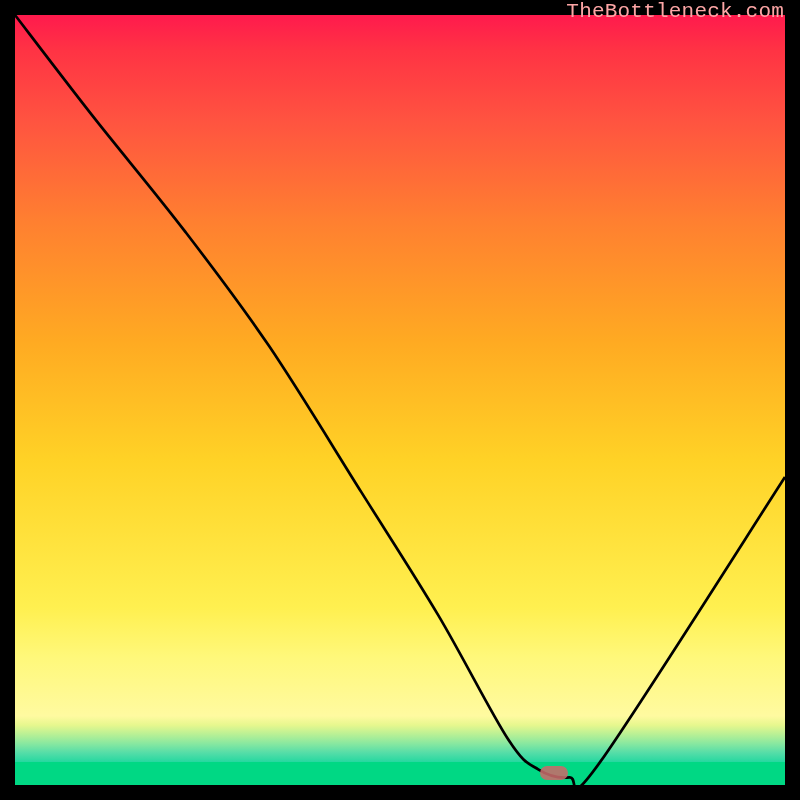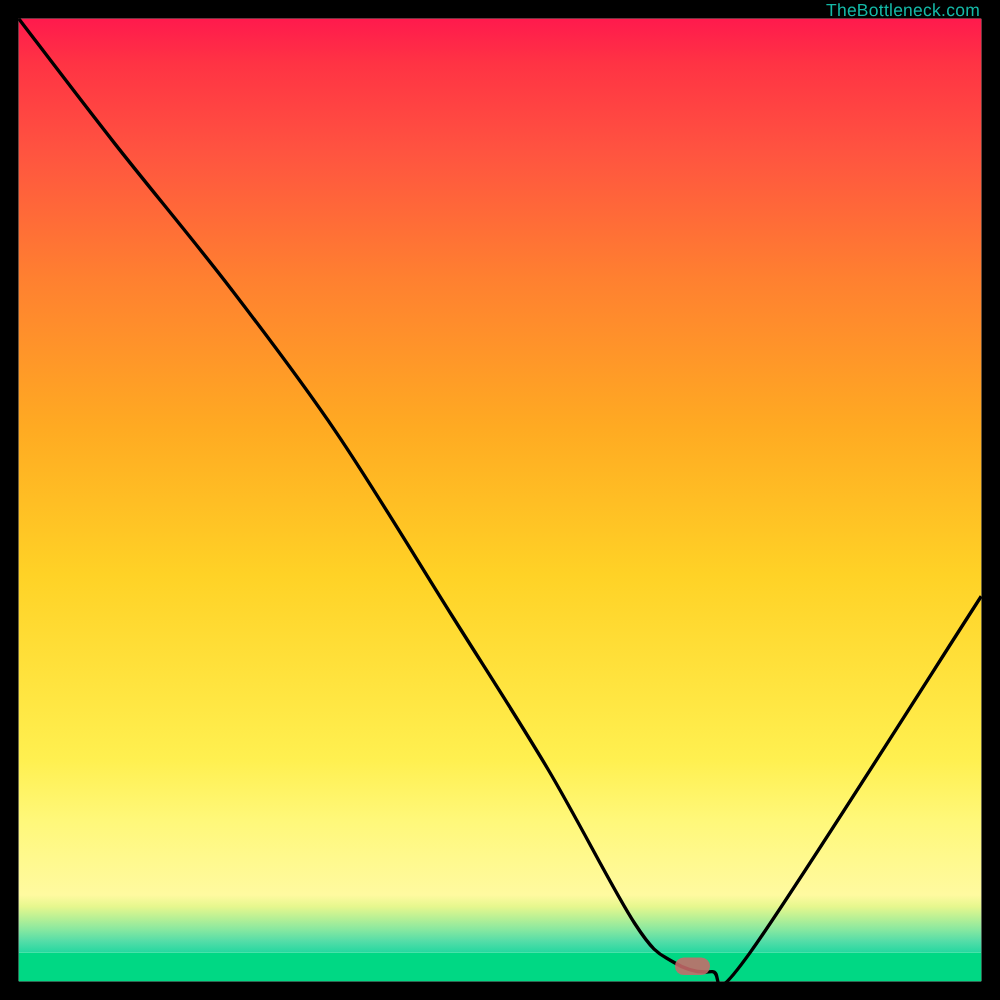--- a/index.html
+++ b/index.html
@@ -91,23 +91,23 @@
     height: 14px;
     border-radius: 8px;
     background: #c76a6a;
     opacity: 0.88;
     transform: translate(-50%, -50%);
   }
   .watermark {
     position: absolute;
     top: 0px;
     right: 16px;
-    font-family: Liberation Sans, sans-serif;
-    font-size: 14px;
-    color: #14b8a6;
+    font-family: Liberation Mono, monospace;
+    font-size: 21px;
+    color: #fca5a5;
     letter-spacing: 0.2px;
   }
 </style>
 </head>
 <body>
 <div class="stage">
 
   <div class="plot">
     <div class="gradient">
       <div class="top-grad"></div>

